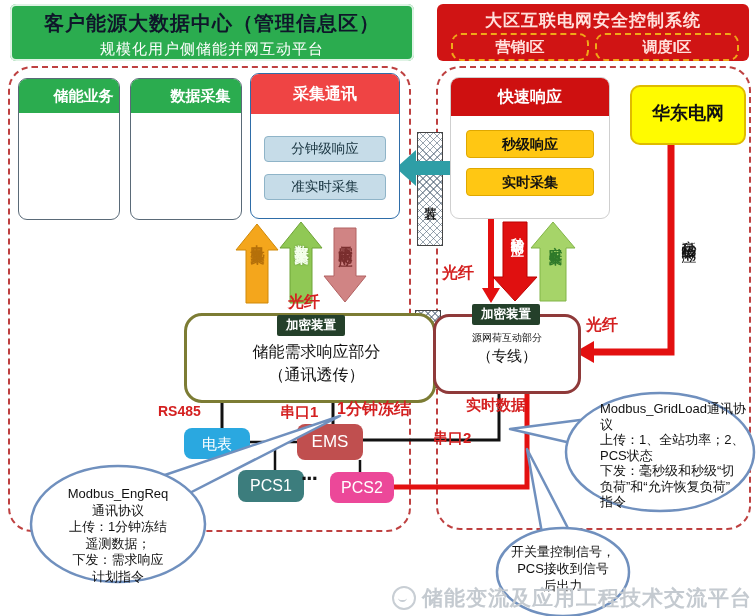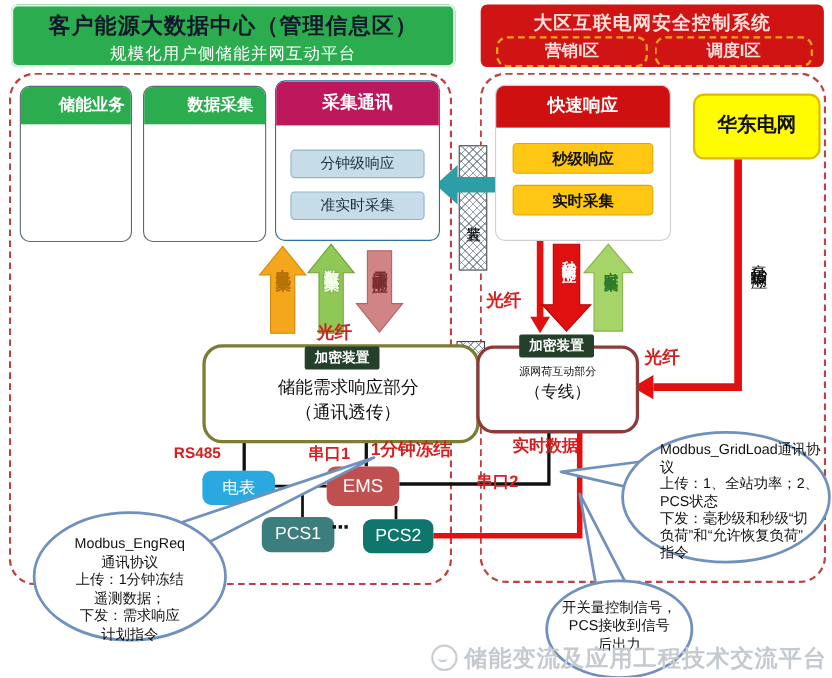--- a/index.html
+++ b/index.html
@@ -21,21 +21,21 @@
   .region{border:2px dashed #BE4040;border-radius:24px;z-index:1;}
   .region-left{left:8px;top:66px;width:399px;height:462px;}
   .region-right{left:436px;top:66px;width:311px;height:460px;}
   
   .card{background:#fff;border-radius:9px;z-index:4;overflow:hidden;}
   .card .chead{height:34px;line-height:34px;text-align:center;color:#fff;font-size:15px;font-weight:bold;}
   .card-store{left:18px;top:78px;width:100px;height:140px;border:1.5px solid #5A6A78;}
   .card-load{left:130px;top:78px;width:110px;height:140px;border:1.5px solid #5A6A78;}
   .chead-green{background:#2BAC4F;padding-left:29px;}
   .card-comm{left:250px;top:73px;width:148px;height:144px;border:1.5px solid #2E6DA8;}
-  .chead-blue{background:#be185d;height:40px !important;line-height:40px !important;font-size:16px !important;}
+  .chead-blue{background:#ef4444;height:40px !important;line-height:40px !important;font-size:16px !important;}
   .comm-item{position:absolute;left:13px;width:120px;height:24px;background:#C6DCE8;border:1px solid #8FB4C8;
              border-radius:4px;text-align:center;line-height:24px;font-size:13.5px;color:#16323E;}
   .card-fast{left:450px;top:77px;width:158px;height:140px;border:1.5px solid #CFCFCF;}
   .chead-red{background:#CE1010;height:38px !important;line-height:38px !important;font-size:16px !important;}
   .fast-item{position:absolute;left:15px;width:126px;height:26px;background:#FFC713;border:1.5px solid #DFA800;
              border-radius:4px;text-align:center;line-height:26px;font-size:14px;color:#111;font-weight:bold;}
   .grid-box{left:630px;top:85px;width:112px;height:56px;background:#FFFB00;border:2.5px solid #DFBB00;
             border-radius:10px;text-align:center;line-height:52px;font-size:18px;font-weight:bold;color:#111;z-index:4;}
   
   .hatch{background:
@@ -52,21 +52,21 @@
   .box-gridload{left:433px;top:314px;width:142px;height:74px;border:3px solid #8F3A3A;border-radius:16px;}
   .box-gridload .l1{margin-top:14px;font-size:10px;}
   .box-gridload .l2{margin-top:2px;font-size:15px;}
   .enc{position:absolute;width:68px;height:21px;background:#24402A;color:#fff;font-size:12.5px;font-weight:bold;
        text-align:center;line-height:21px;z-index:5;border-radius:2px;}
   
   .dev{position:absolute;border-radius:8px;color:#fff;text-align:center;z-index:4;}
   .dev-meter{left:184px;top:428px;width:66px;height:31px;background:#2AA8E0;font-size:15px;line-height:31px;}
   .dev-ems{left:297px;top:424px;width:66px;height:36px;background:#C04F4F;font-size:17px;line-height:36px;}
   .dev-pcs1{left:238px;top:470px;width:66px;height:32px;background:#3C7D7D;font-size:16px;line-height:32px;}
-  .dev-pcs2{left:330px;top:472px;width:64px;height:31px;background:#0f766e;font-size:16px;line-height:31px;}
+  .dev-pcs2{left:330px;top:472px;width:64px;height:31px;background:#ec4899;font-size:16px;line-height:31px;}
   .dots{left:301px;top:466px;font-size:22px;font-weight:bold;color:#111;z-index:4;letter-spacing:-2px;}
   
   .lbl-red{position:absolute;color:#D42020;font-weight:bold;z-index:4;white-space:nowrap;}
   .vtext{position:absolute;writing-mode:vertical-rl;text-orientation:upright;z-index:4;letter-spacing:2px;white-space:nowrap;}
   .fiber{font-size:16px;}
   
   .callout-text{position:absolute;z-index:6;font-size:13px;line-height:16.5px;color:#111;}
   .ct-center{text-align:center;}
   
   .watermark{left:392px;top:584px;z-index:7;color:#C4CAD0;font-size:21px;font-weight:bold;

